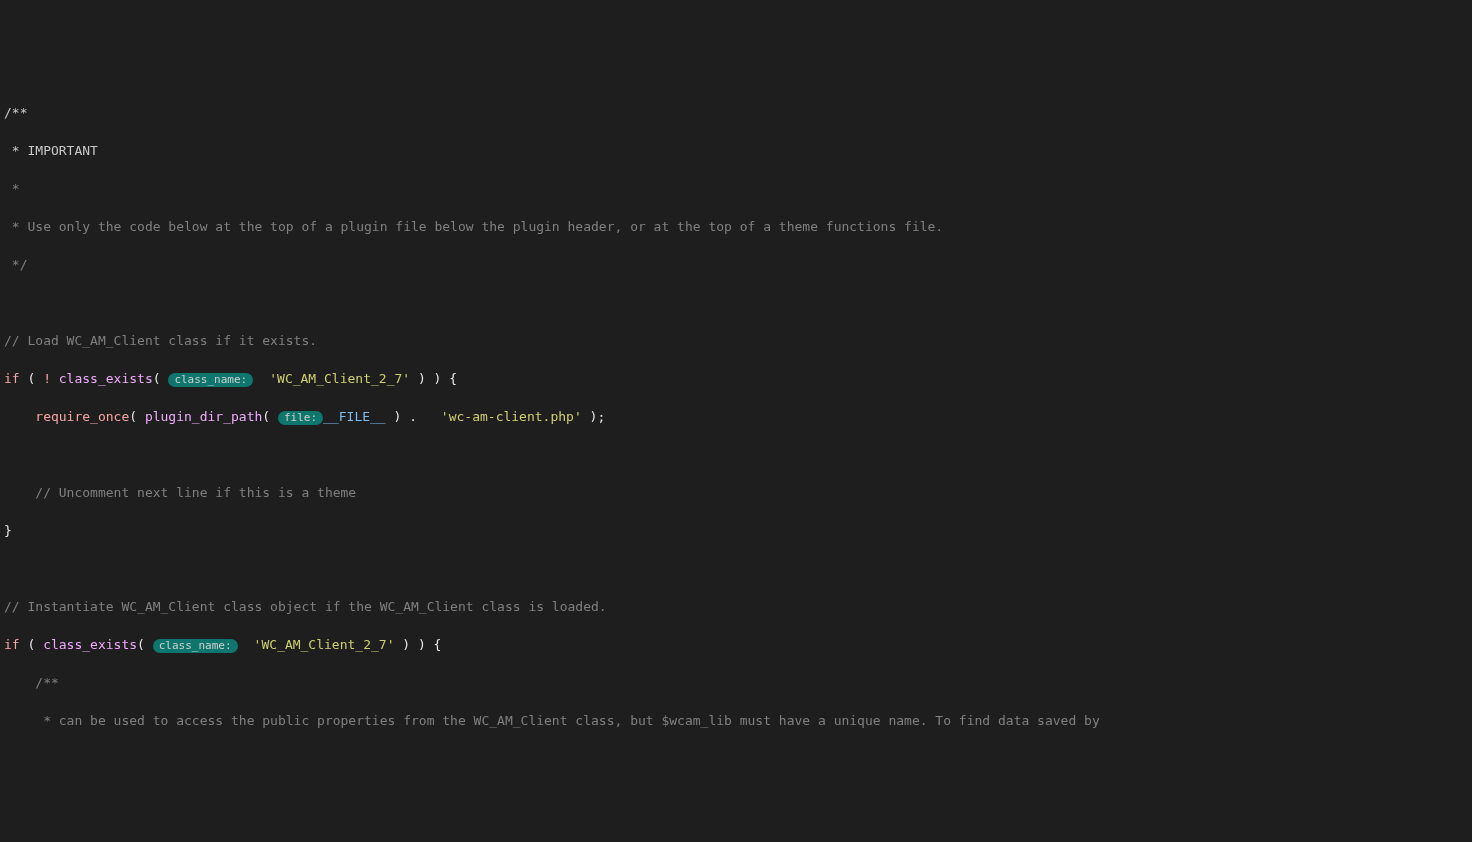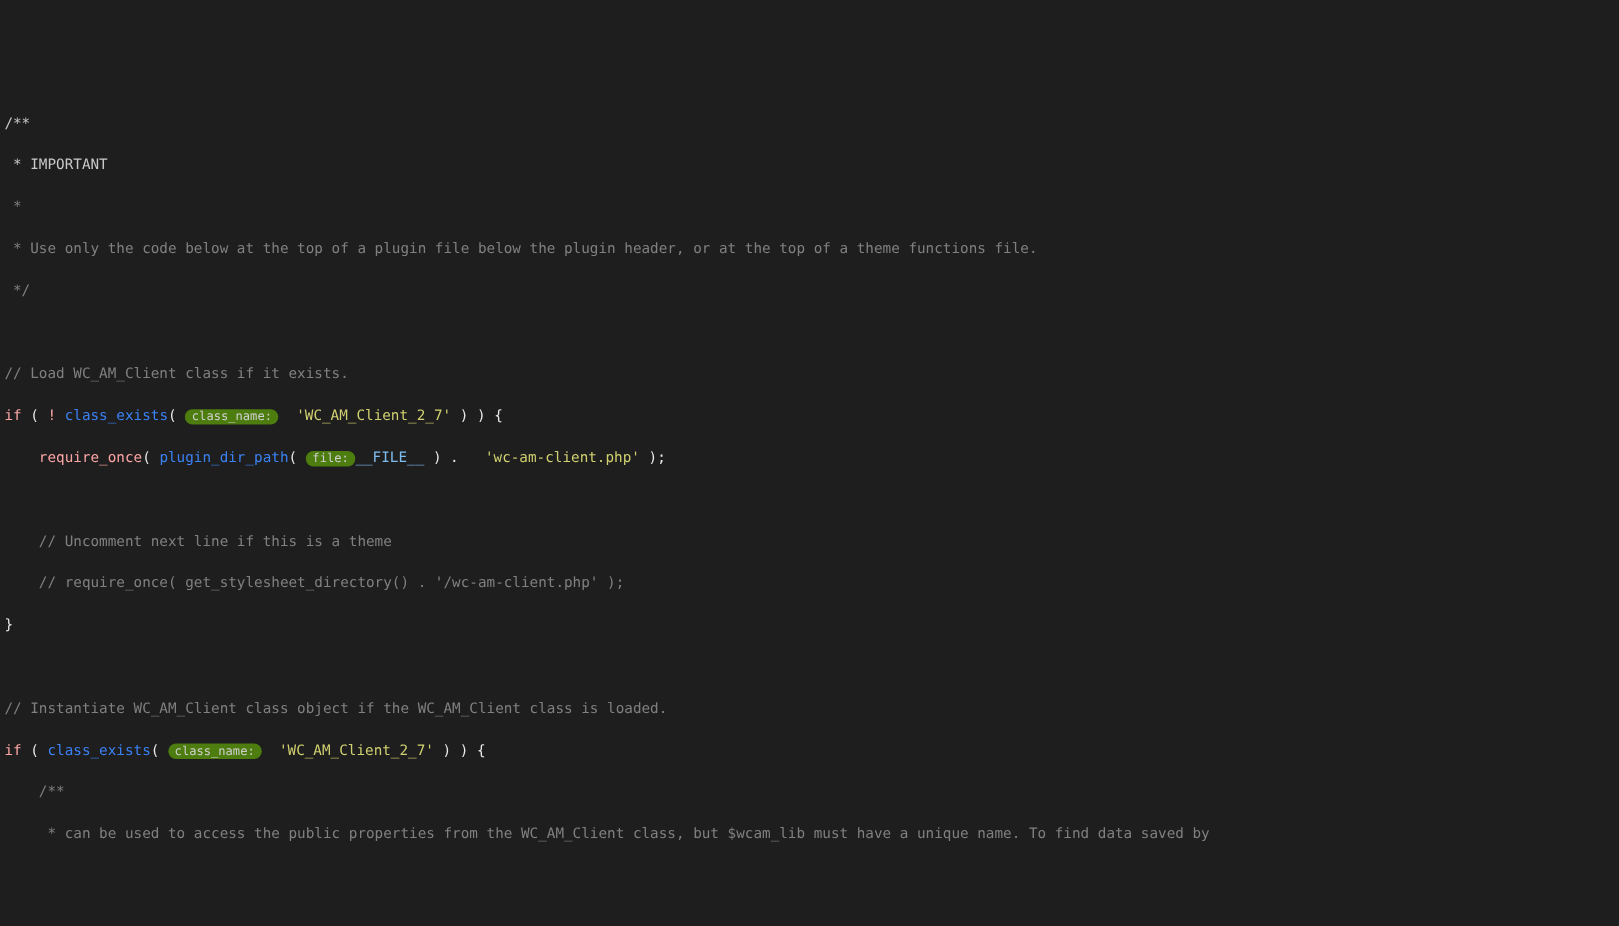--- a/index.html
+++ b/index.html
@@ -16,26 +16,26 @@
       white-space: pre;
     }
     .code-container {
       padding: 8px 4px;
     }
     .line {
       min-height: 19px;
     }
     .comment { color: #808080; }
     .keyword { color: #fca5a5; }
-    .func { color: #3b82f6; }
+    .func { color: #f0abfc; }
     .string { color: #d0d070; margin-left: 16px; }
     .constant { color: #7ebcf0; }
     .punct { color: #e8e8e8; }
     .hint {
-      background: #4d7c0f;
+      background: #0f766e;
       color: #d0d0d0;
       border-radius: 8px;
       padding: 0 6px;
       font-size: 11px;
       display: inline-block;
       line-height: 14px;
       vertical-align: baseline;
     }
     .important { color: #c8c8c8; }
   </style>
@@ -49,21 +49,20 @@
 <div class="line"><span class="important"> * IMPORTANT</span></div>
 <div class="line"><span class="comment"> *</span></div>
 <div class="line"><span class="comment"> * Use only the code below at the top of a plugin file below the plugin header, or at the top of a theme functions file.</span></div>
 <div class="line"><span class="comment"> */</span></div>
 <div class="line"></div>
 <div class="line"><span class="comment">// Load WC_AM_Client class if it exists.</span></div>
 <div class="line"><span class="keyword">if</span><span class="punct"> ( </span><span class="keyword">! </span><span class="func">class_exists</span><span class="punct">( </span><span class="hint">class_name:</span><span class="string">'WC_AM_Client_2_7'</span><span class="punct"> ) ) {</span></div>
 <div class="line"><span>    </span><span class="keyword">require_once</span><span class="punct">( </span><span class="func">plugin_dir_path</span><span class="punct">( </span><span class="hint">file:</span><span class="constant">__FILE__</span><span class="punct"> ) </span><span class="punct">. </span><span class="string">'wc-am-client.php'</span><span class="punct"> );</span></div>
 <div class="line"></div>
 <div class="line"><span class="comment">    // Uncomment next line if this is a theme</span></div>
-<div class="line"><span class="comment">    // require_once( get_stylesheet_directory() . '/wc-am-client.php' );</span></div>
 <div class="line"><span class="punct">}</span></div>
 <div class="line"></div>
 <div class="line"><span class="comment">// Instantiate WC_AM_Client class object if the WC_AM_Client class is loaded.</span></div>
 <div class="line"><span class="keyword">if</span><span class="punct"> ( </span><span class="func">class_exists</span><span class="punct">( </span><span class="hint">class_name:</span><span class="string">'WC_AM_Client_2_7'</span><span class="punct"> ) ) {</span></div>
 <div class="line"><span class="comment">    /**</span></div>
 <div class="line"><span class="comment">     * can be used to access the public properties from the WC_AM_Client class, but $wcam_lib must have a unique name. To find data saved by</span></div>
 
 
 
 

